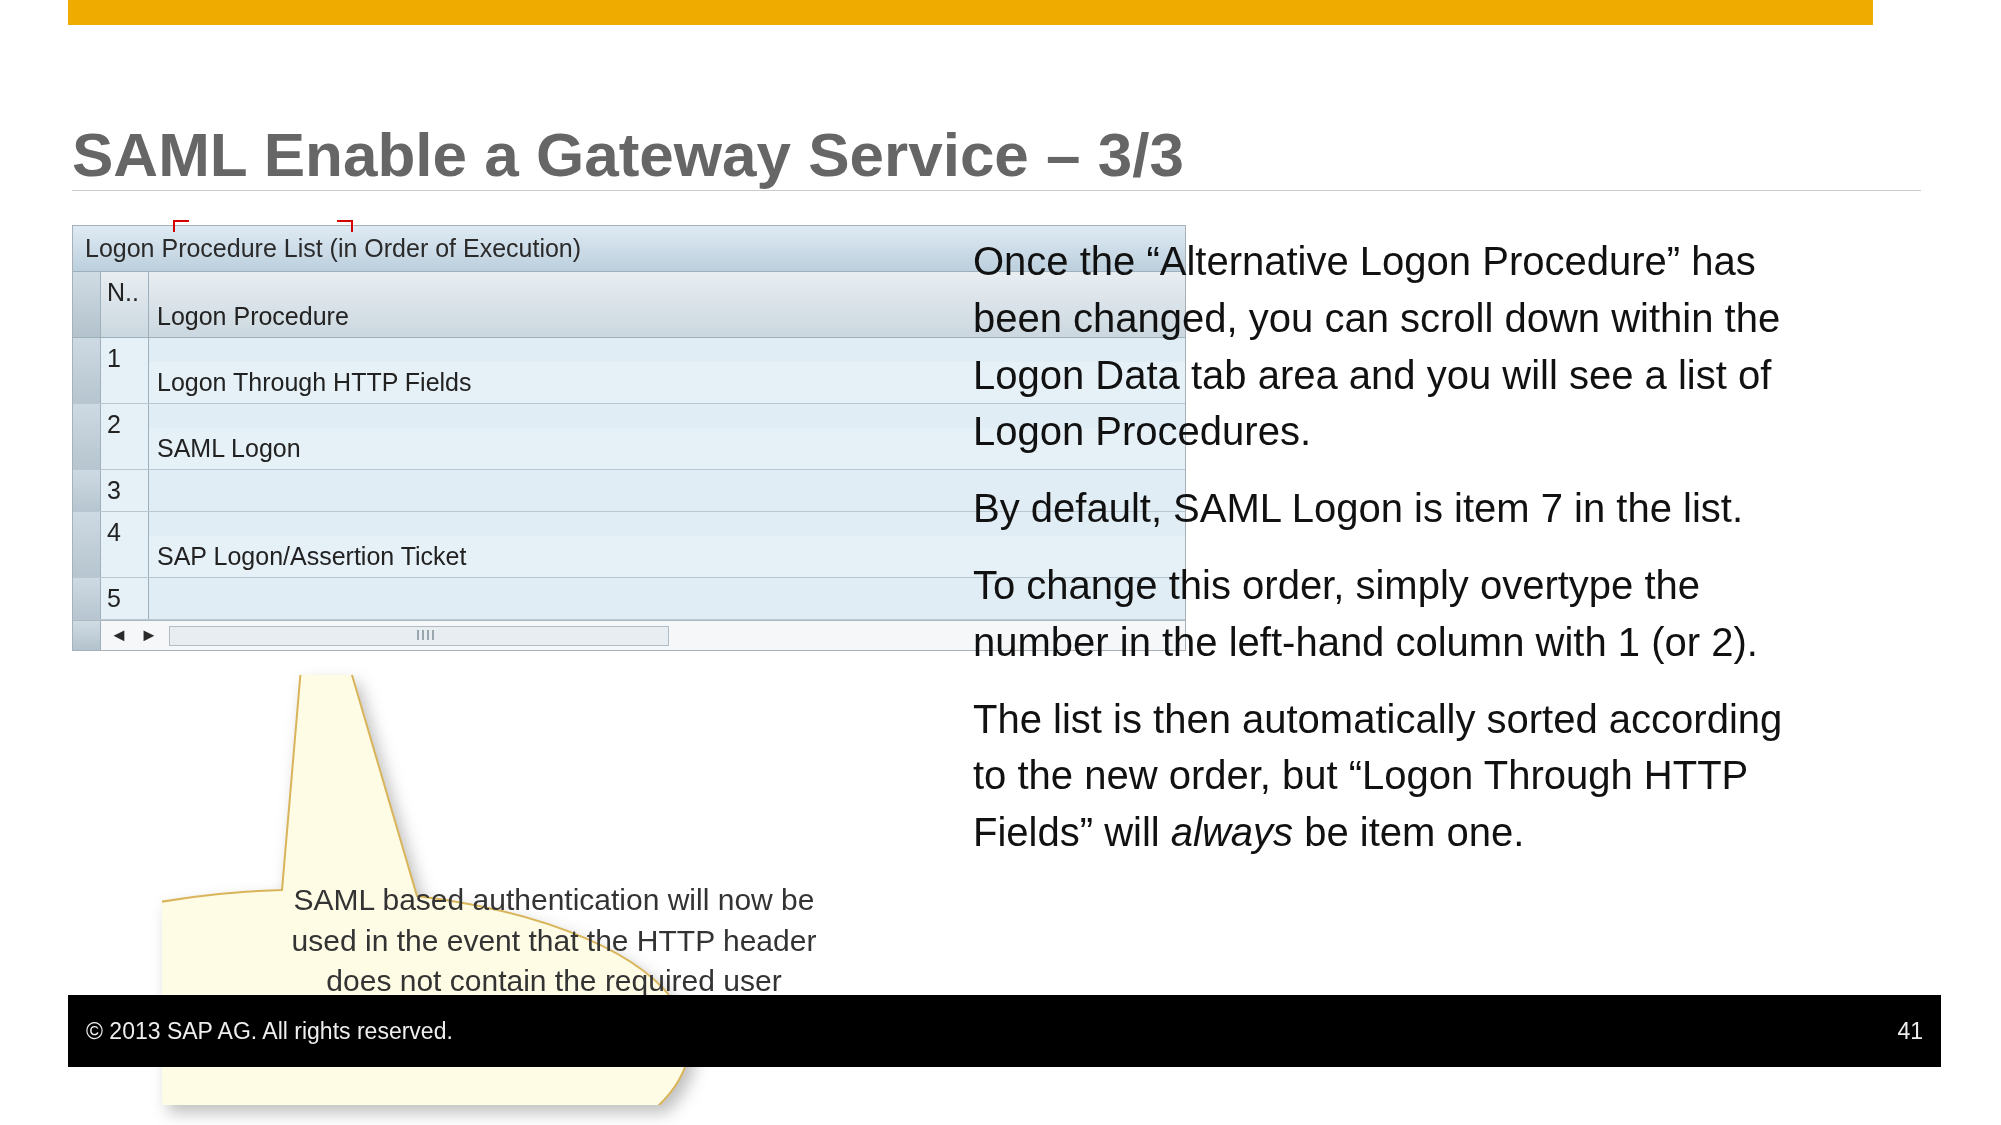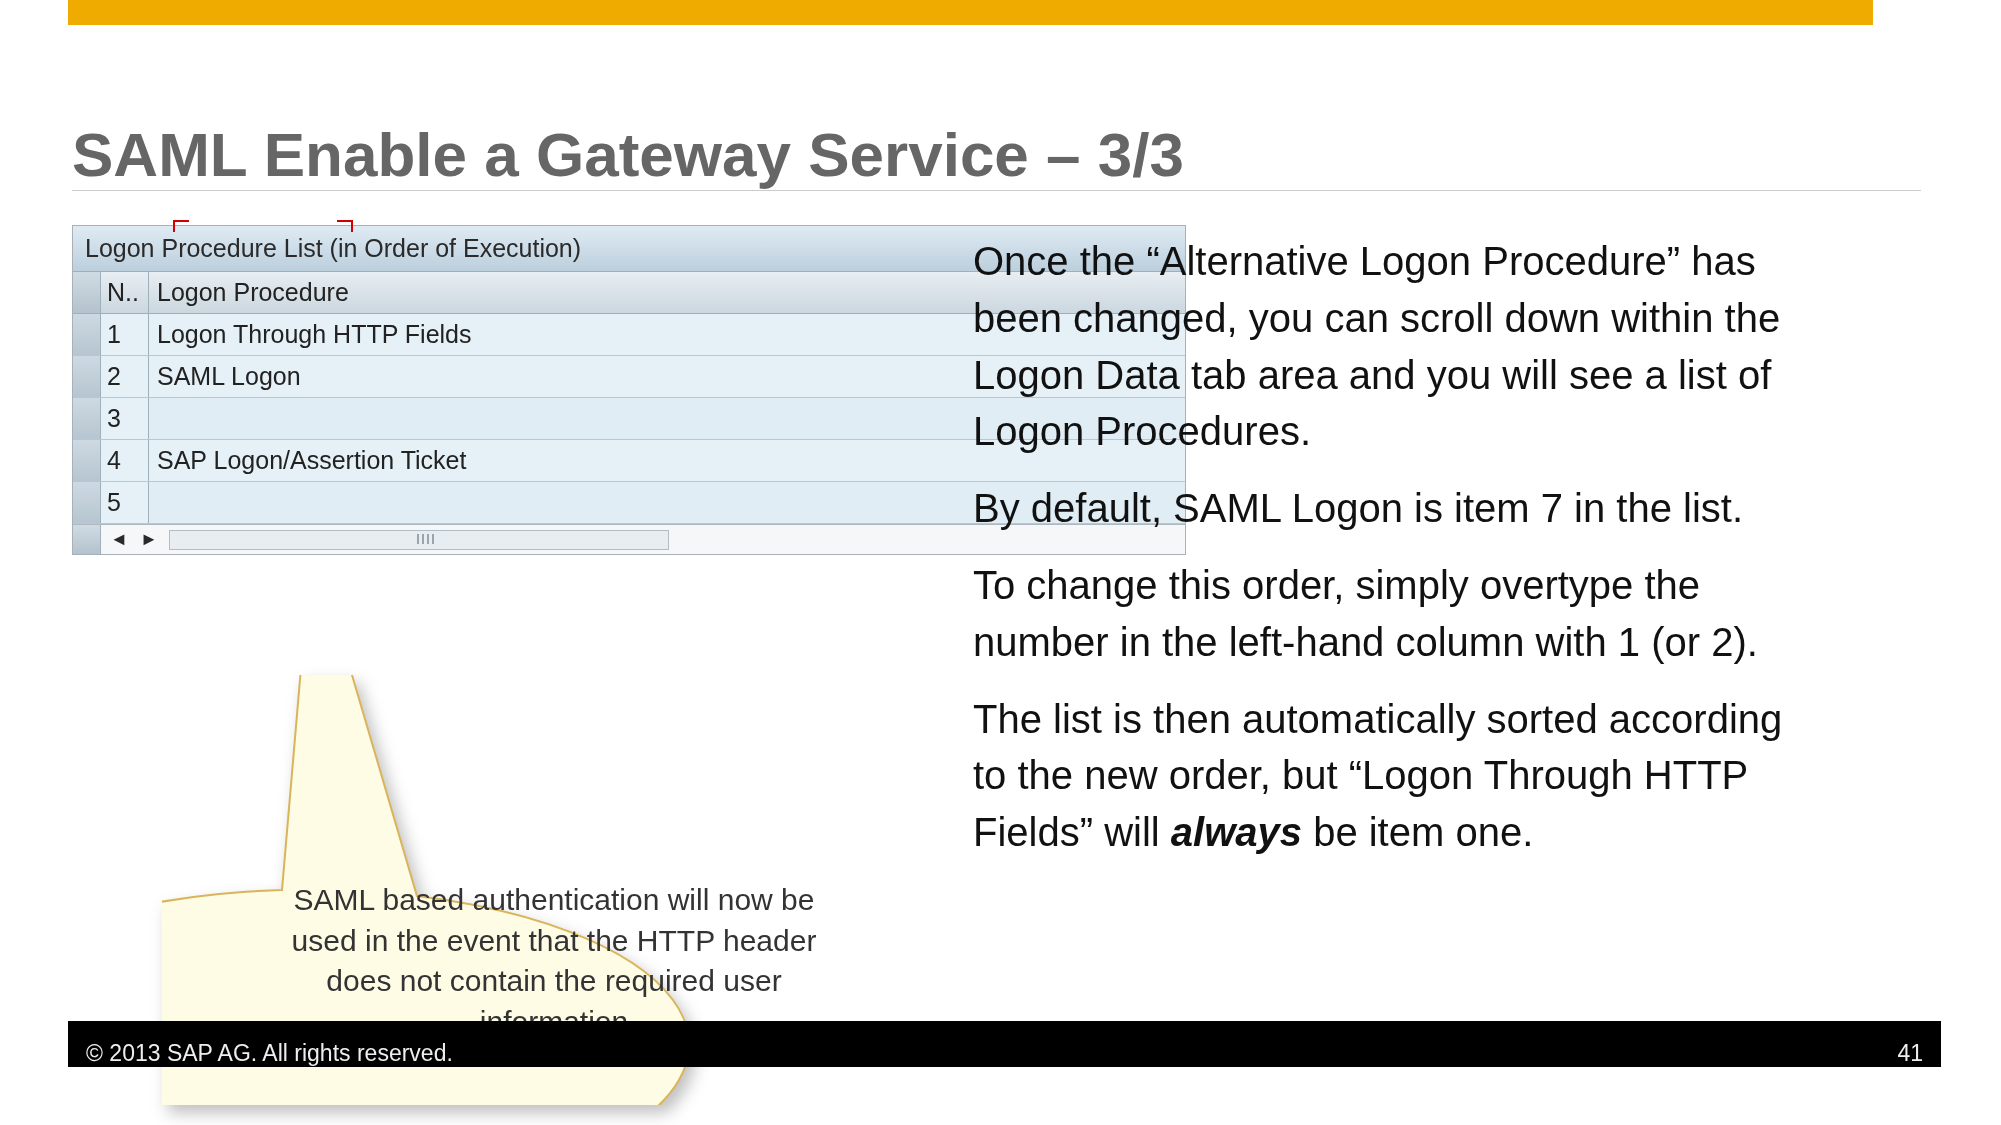--- a/index.html
+++ b/index.html
@@ -74,21 +74,21 @@
       border-bottom: 1px solid #9fb0bd;
     }
     .table-header {
       display: flex;
       background: linear-gradient(to bottom, #e8eef2, #cbd7df);
       border-bottom: 1px solid #9fb0bd;
       color: #222;
     }
     .col-handle { width: 28px; border-right: 1px solid #9fb0bd; background: linear-gradient(to bottom, #d0dce4, #b3c2cc); }
     .col-num { width: 48px; padding: 6px 6px; border-right: 1px solid #9fb0bd; }
-    .col-proc { flex: 1; padding: 6px 8px; }
+    .col-proc { flex: 1; padding: 6px 8px; margin-top: 24px; }
     .table-row {
       display: flex;
       background: #e0edf4;
       border-bottom: 1px solid #b8c7d1;
       color: #222;
     }
     .table-row .col-handle { background: linear-gradient(to bottom, #cedae3, #b6c5cf); }
     .table-row .col-num,
     .table-row .col-proc { background: #e5f0f7; }
     .scroll-bar-row {
@@ -154,32 +154,32 @@
     .content-right {
       position: absolute;
       top: 233px;
       left: 973px;
       width: 850px;
       font-size: 40px;
       color: #111;
       line-height: 1.42;
     }
     .content-right p { margin-bottom: 20px; }
-    .always { font-style: italic; font-weight: bold; }
+    .always { font-style: italic; font-weight: normal; }
     .footer {
       position: absolute;
       bottom: 58px;
       left: 68px;
       right: 60px;
-      height: 46px;
+      height: 72px;
       background: #000;
       color: #eee;
       font-size: 23px;
       display: flex;
-      align-items: flex-end;
+      align-items: center;
       justify-content: space-between;
       padding: 0 18px;
     }
   </style>
 </head>
 <body>
 
 <div class="orange-bar"></div>
 
 <h1 class="slide-title">SAML Enable a Gateway Service – 3/3</h1>

